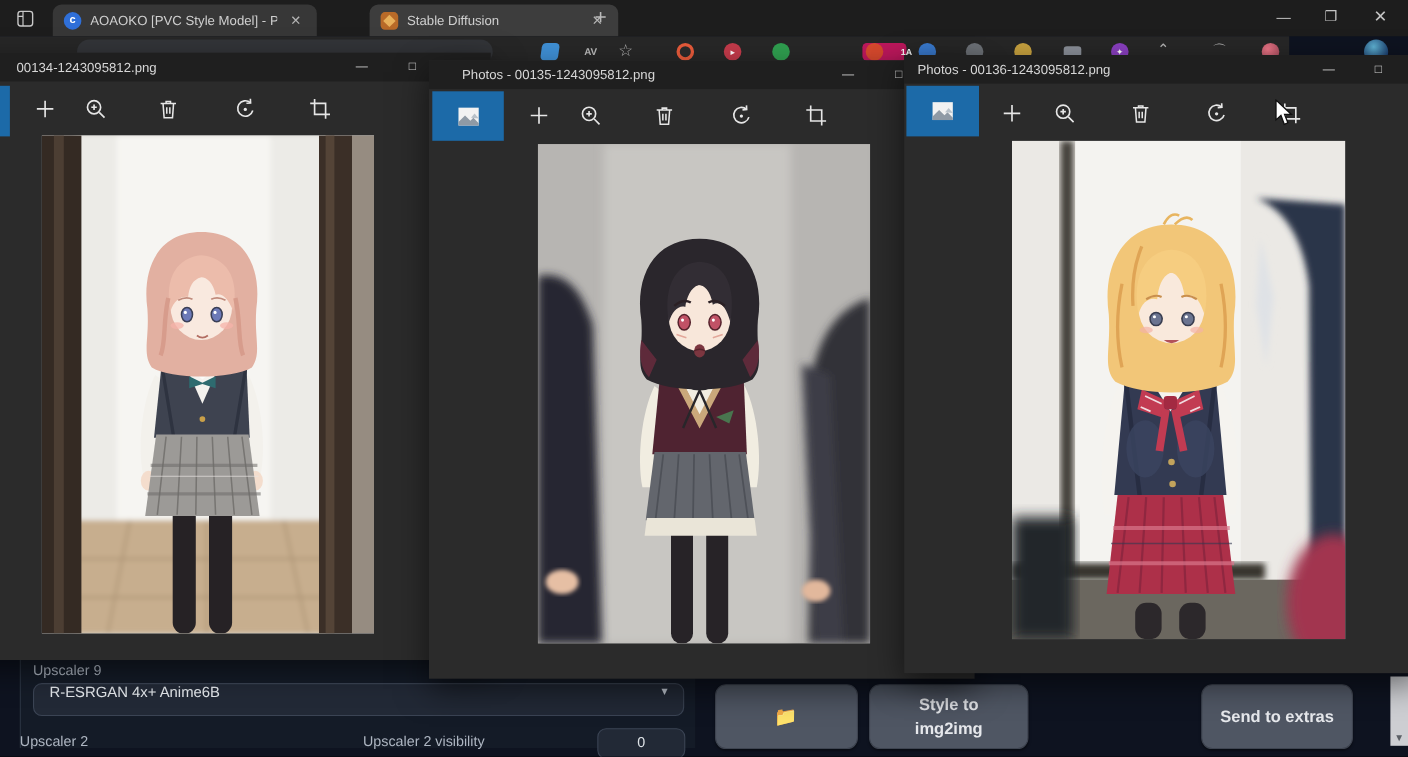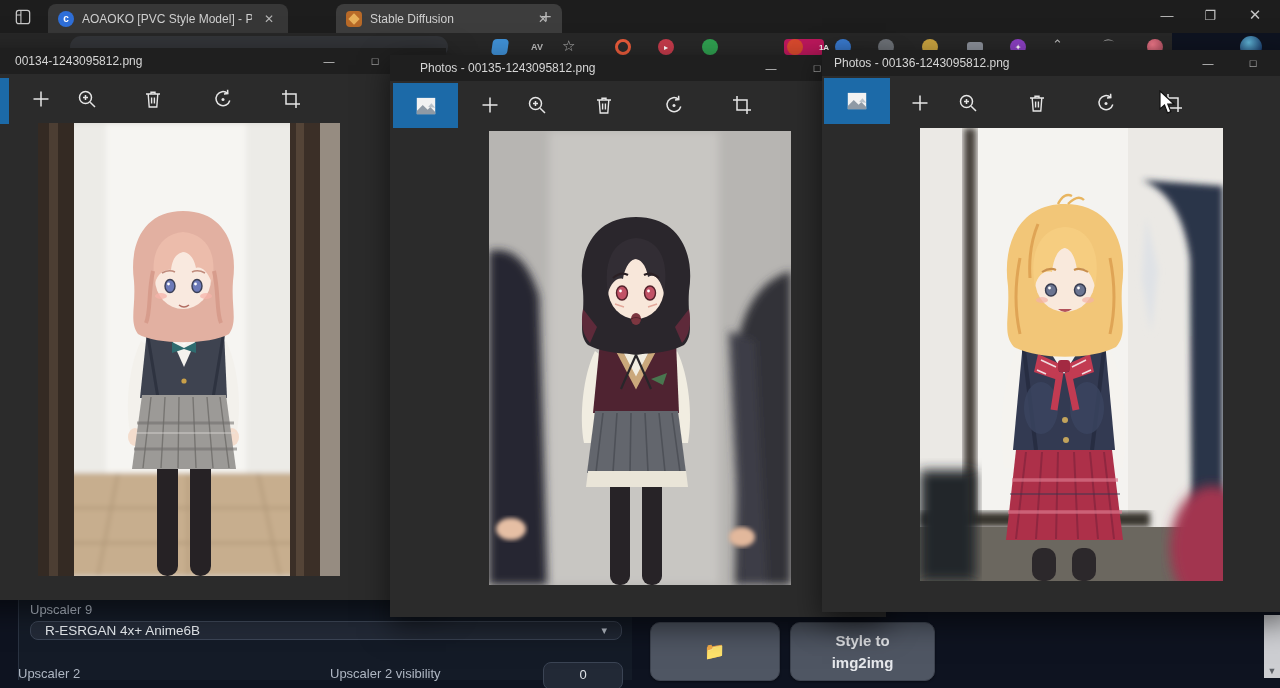--- a/index.html
+++ b/index.html
@@ -22,21 +22,21 @@
   .wc { color:#c4c4c4; font-size:13px; width:34px; height:28px; display:flex; align-items:center; justify-content:center; position:absolute; top:1px; }
   .btoolbar { position:absolute; left:0; top:33px; width:1172px; height:28px; background:#272727; z-index:1; }
   .addrbar { position:absolute; left:70px; top:3px; width:378px; height:22px; border-radius:11px; background:#333539; }
   .ext { position:absolute; top:6px; width:16px; height:16px; border-radius:50%; font-size:8px; font-weight:bold; color:#fff; display:flex; align-items:center; justify-content:center; }
   .glyph { position:absolute; top:4px; color:#b5b5b5; font-size:13px; }
 
   
   .page { position:absolute; left:0; top:61px; width:1280px; height:619px; background:#0e1320; z-index:0; }
   .sdpanel { position:absolute; left:18px; top:537px; width:614px; height:82px; background:#141b27; border-left:1px solid #2a3342; }
   .sdlabel { position:absolute; font-size:13px; color:#aeb6c2; }
-  .sddrop { position:absolute; left:30px; top:560px; width:592px; height:19px; background:#222936; border:1px solid #3b4454; border-radius:8px; display:flex; align-items:center; padding:0 14px; }
+  .sddrop { position:absolute; left:30px; top:560px; width:592px; height:30px; background:#222936; border:1px solid #3b4454; border-radius:8px; display:flex; align-items:flex-start; padding:0 14px; }
   .sddrop .val { color:#e2e6ea; font-size:13.5px; flex:1; }
   .sddrop .caret { color:#c3cad4; font-size:11px; }
   .sdnum { position:absolute; left:543px; top:601px; width:80px; height:28px; background:#222936; border:1px solid #3b4454; border-radius:8px; color:#dfe3e8; font-size:13px; text-align:center; line-height:24px; }
   .sdbtn { position:absolute; top:561px; height:59px; background:#4f5663; border:1px solid #3e4450; border-radius:10px; color:#e6e8ec; font-size:15px; font-weight:600; display:flex; align-items:center; justify-content:center; text-align:center; box-shadow:0 1px 2px rgba(0,0,0,.4); }
   .sdbtn .wrap { width:82px; line-height:22px; }
   .pgscroll { position:absolute; left:1264px; top:554px; width:16px; height:63px; background:#cdced2; }
   .pgscroll .dn { position:absolute; left:0; bottom:2px; width:16px; text-align:center; color:#5c6066; font-size:9px; }
 
   
   .taskbar { position:absolute; left:0; top:680px; width:1280px; height:8px; background:#0d0f12; z-index:2; }
@@ -155,20 +155,23 @@
 
     <div class="sdlabel" style="left:18px; top:605px;">Upscaler 2</div>
     <div class="sdlabel" style="left:330px; top:605px;">Upscaler 2 visibility</div>
     <div class="sdnum">0</div>
 
     <div class="sdbtn" style="left:650px; width:130px; font-size:17px;">
         <span>📁</span>
       </div>
     <div class="sdbtn" style="left:790px; width:145px;">
         <span class="wrap">Style to img2img</span>
+      </div>
+    <div class="sdbtn" style="left:1092px; width:138px;">
+        <span style="line-height:20px;">Send to extras</span>
       </div>
 
     <div class="pgscroll">
       <span class="dn">▼</span>
     </div>
   </div>
 
 
   <div class="pwin" style="left:-59px; top:48px; width:505px; height:552px; z-index:3;">
     <div class="ptitle">

